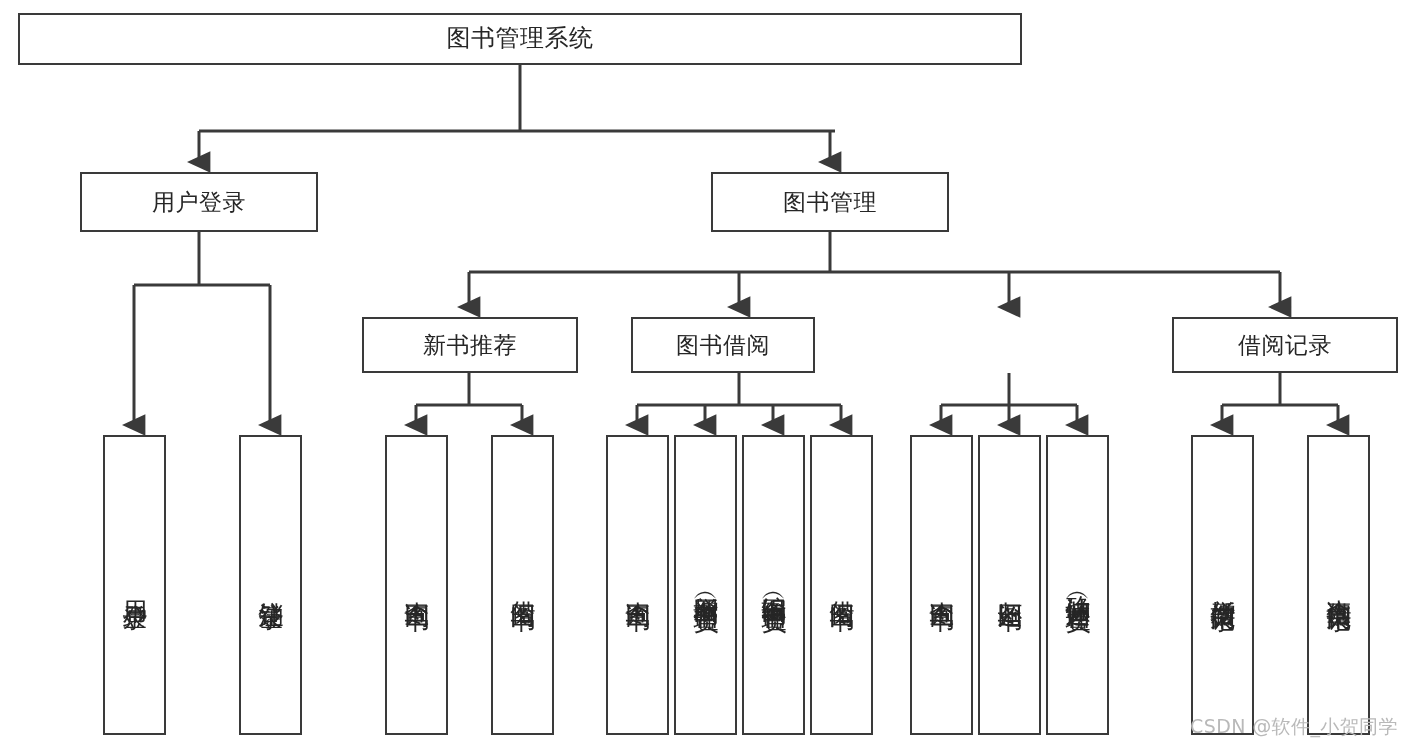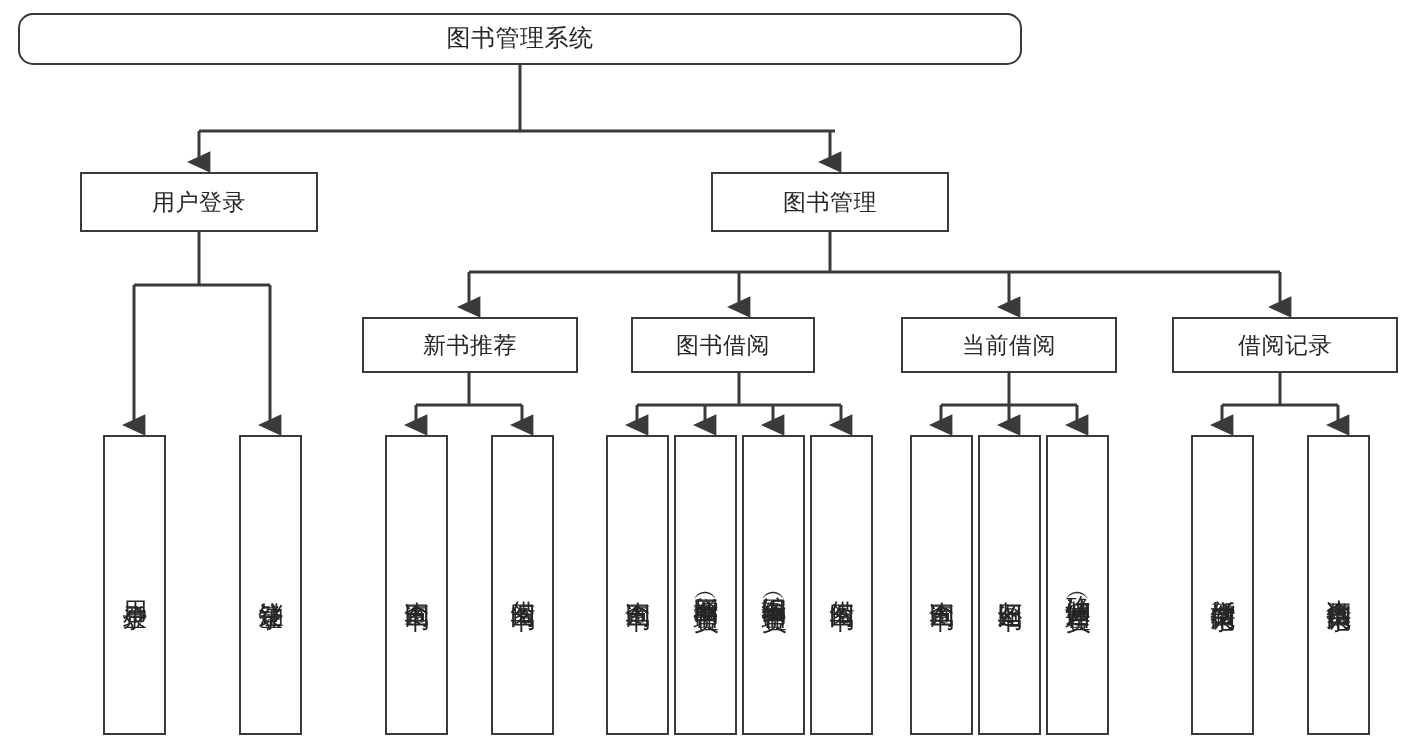--- a/index.html
+++ b/index.html
@@ -121,40 +121,37 @@
       <path d="M1009,405 L1009,425" marker-end="url(#arrowhead)"></path>
       <path d="M1077,405 L1077,425" marker-end="url(#arrowhead)"></path>
 
       <path d="M1280,373 L1280,405"></path>
       <path d="M1222,405 L1338,405"></path>
       <path d="M1222,405 L1222,425" marker-end="url(#arrowhead)"></path>
       <path d="M1338,405 L1338,425" marker-end="url(#arrowhead)"></path>
     </g>
   </svg>
 
-  <div class="node horiz" id="node-root" style="left:18px; top:13px; width:1004px; height:52px;border-radius:15px;">
+  <div class="node horiz" id="node-root" style="left:18px; top:13px; width:1004px; height:52px;">
     <span class="node-label">图书管理系统</span>
   </div>
 
   <div class="node horiz" style="left:80px; top:172px; width:238px; height:60px;">
     <span class="node-label">用户登录</span>
   </div>
   <div class="node horiz" style="left:362px; top:317px; width:216px; height:56px;">
     <span class="node-label">新书推荐</span>
   </div>
 
   <div class="node horiz" style="left:711px; top:172px; width:238px; height:60px;">
     <span class="node-label">图书管理</span>
   </div>
   <div class="node horiz" style="left:631px; top:317px; width:184px; height:56px;">
     <span class="node-label">图书借阅</span>
   </div>
-  <div class="node horiz" style="left:901px; top:317px; width:216px; height:56px;">
-    <span class="node-label">当前借阅</span>
-  </div>
   <div class="node horiz" style="left:1172px; top:317px; width:226px; height:56px;">
     <span class="node-label">借阅记录</span>
   </div>
 
   <div class="node vert" style="left:103px; top:435px; width:63px; height:300px;">
     <span class="node-label">用户登录</span>
   </div>
   <div class="node vert" style="left:239px; top:435px; width:63px; height:300px;">
     <span class="node-label">注销登录</span>
   </div>
@@ -189,14 +186,15 @@
     <span class="node-label">确认归还（管理员）</span>
   </div>
 
   <div class="node vert" style="left:1191px; top:435px; width:63px; height:300px;">
     <span class="node-label">新增借阅记录</span>
   </div>
   <div class="node vert" style="left:1307px; top:435px; width:63px; height:300px;">
     <span class="node-label">查询借阅记录</span>
   </div>
 
+  <div class="watermark" style="left:1190px; top:714px;">CSDN @软件_小贺同学</div>
 
 </div>
 
 </body></html>

